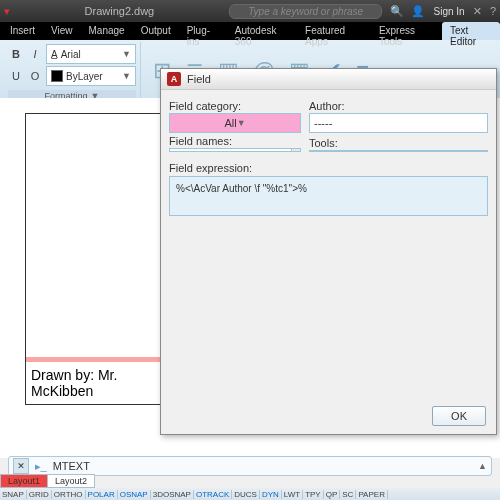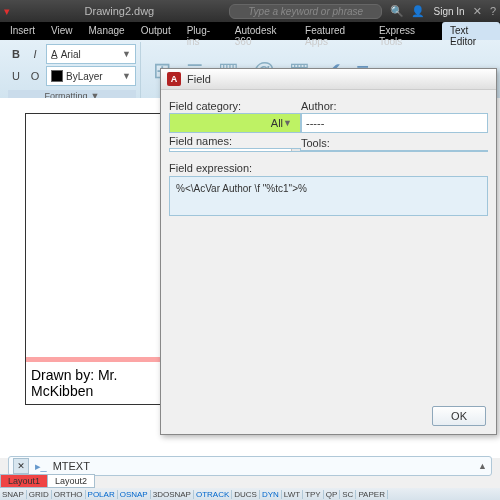--- a/index.html
+++ b/index.html
@@ -18,26 +18,26 @@
 .small-btn{width:16px;height:16px;display:flex;align-items:center;justify-content:center;color:#444;font-size:11px}
 .ribbon-icons{display:flex;gap:14px;align-items:center;padding:4px 8px}
 .big-icon{font-size:22px;color:#8ab0c5}
 .group-label{font-size:9px;text-align:center;color:#555;background:#cadceb;margin-top:2px;padding:1px 6px;display:flex;align-items:center;justify-content:center;gap:3px}
 .canvas-area{position:absolute;left:0;top:98px;right:0;bottom:42px;background:#fff}
 .drawing-frame{position:absolute;left:25px;top:15px;width:150px;height:290px;border:1px solid #333}
 .drawing-bottom{position:absolute;bottom:0;left:0;right:0;border-top:5px solid #fca5a5;padding:5px;font:14px Arial;color:#000}
 .field-dialog{position:absolute;left:160px;top:68px;width:335px;height:365px;background:#f0f0f0;border:1px solid #888;box-shadow:2px 2px 6px rgba(0,0,0,0.3);z-index:20}
 .dlg-title{height:20px;background:linear-gradient(#fff,#e0e0e0);display:flex;align-items:center;padding:0 6px;gap:6px;border-bottom:1px solid #ccc}
 .dlg-title-icon{width:14px;height:14px;background:#b22222;border-radius:2px;display:flex;align-items:center;justify-content:center;color:#fff;font-size:9px;font-weight:bold}
-.dlg-body{padding:8px;display:flex;}
+.dlg-body{padding:8px;display:flex;gap:8px}
 .col{display:flex;flex-direction:column}
 .col-left{width:132px}
 .col-right{flex:1}
 .lbl{margin:2px 0 1px}
-.combo{border:1px solid #9fc5da;background:#bef264;height:18px;display:flex;align-items:center;justify-content:flex-end;padding:0 8px;font-size:11px}
+.combo{border:1px solid #9fc5da;background:#f9a8d4;height:18px;display:flex;align-items:center;justify-content:center;padding:0 20px;font-size:11px}
 .readonly-field{border:1px solid #9fc5da;background:#fff;height:18px;padding:0 4px;display:flex;align-items:center;color:#333}
 .chev{color:#666;font-size:9px}
 .listbox{border:1px solid #9fc5da;background:#fff;flex:1;position:relative;overflow:hidden}
 .list-inner{position:absolute;top:0;left:0;right:8px;bottom:0;overflow:hidden}
 .list-item{padding:0 3px;font-size:10px;line-height:13px;white-space:nowrap;color:#000;cursor:default}
 .vscroll{position:absolute;top:0;right:0;bottom:0;width:8px;background:#e8e8e8;border-left:1px solid #c0c0c0}
 .field-expr-sec{padding:0 8px}
 .expr-box{background:#e4f0f8;border:1px solid #9fc5da;padding:6px;height:26px;font-size:10px;margin-top:2px}
 .dlg-buttons{position:absolute;bottom:8px;right:10px;display:flex;gap:12px}
 .btn{border:1px solid #8fa8bb;background:linear-gradient(#fefefe,#e8eef3);padding:3px 18px;font-size:11px;border-radius:2px;cursor:pointer}

